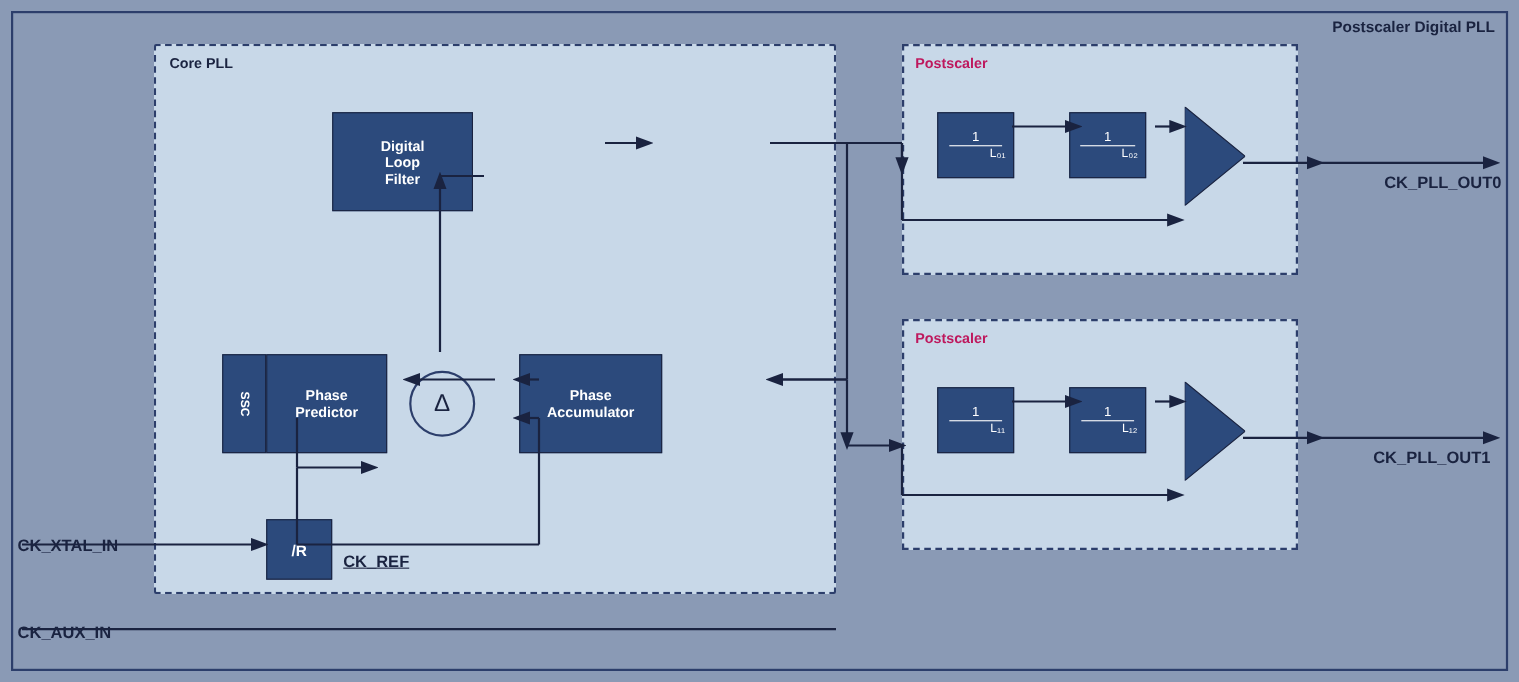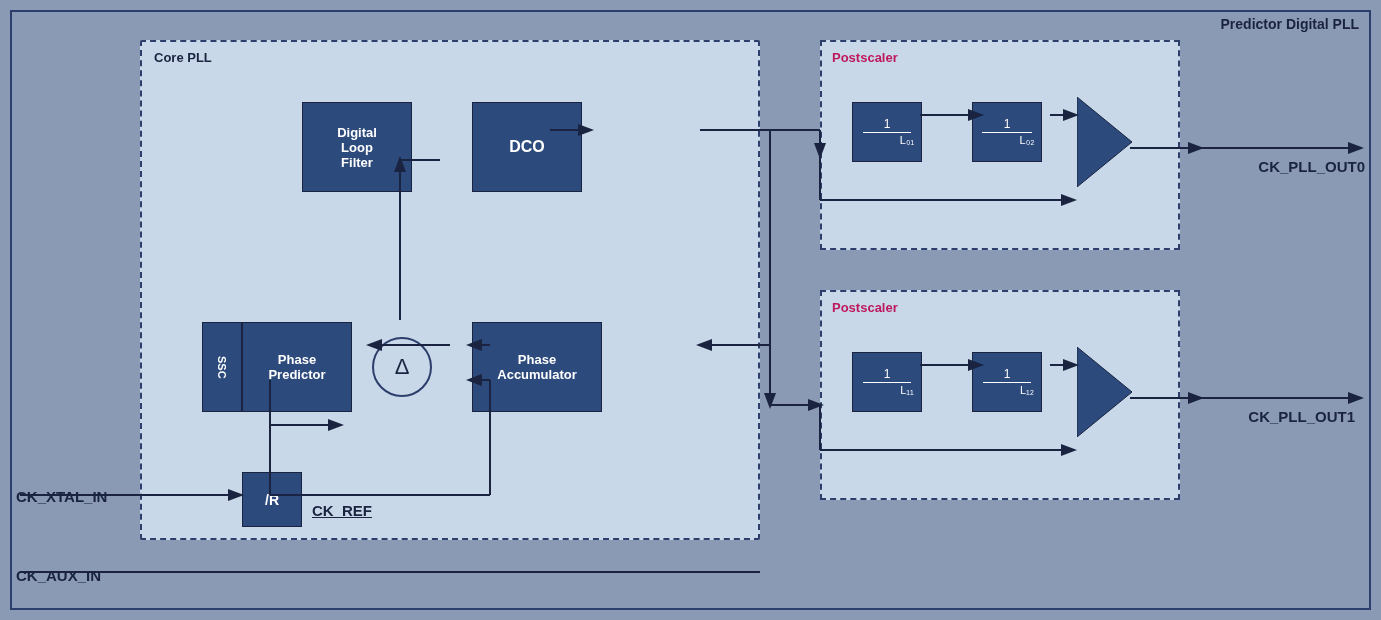--- a/index.html
+++ b/index.html
@@ -64,21 +64,21 @@
       text-align: center;
       font-size: 13px;
       font-weight: bold;
       border: 1px solid #1a2340;
     }
 
     
     .dlf-block {
       top: 60px;
       left: 160px;
-      width: 110px;
+      width: 128px;
       height: 90px;
       font-size: 13px;
     }
 
     
     .dco-block {
       top: 60px;
       left: 330px;
       width: 110px;
       height: 90px;
@@ -223,33 +223,30 @@
       left: 0;
       width: 1381px;
       height: 620px;
       pointer-events: none;
     }
   </style>
 </head>
 <body>
 
 <div class="outer-box">
-  <span class="outer-title">Predictor Digital PLL</span>
+  <span class="outer-title">Postscaler Digital PLL</span>
 </div>
 
 <div class="core-pll-box">
   <span class="core-pll-title">Core PLL</span>
 
   <div class="block dlf-block">
     <span>Digital<br>Loop<br>Filter</span>
   </div>
 
-  <div class="block dco-block">
-    <span>DCO</span>
-  </div>
 
   <div class="block pa-block">
     <span>Phase<br>Accumulator</span>
   </div>
 
   <div class="block ssc-block">
     <span>SSC</span>
   </div>
 
   <div class="block pp-block">

